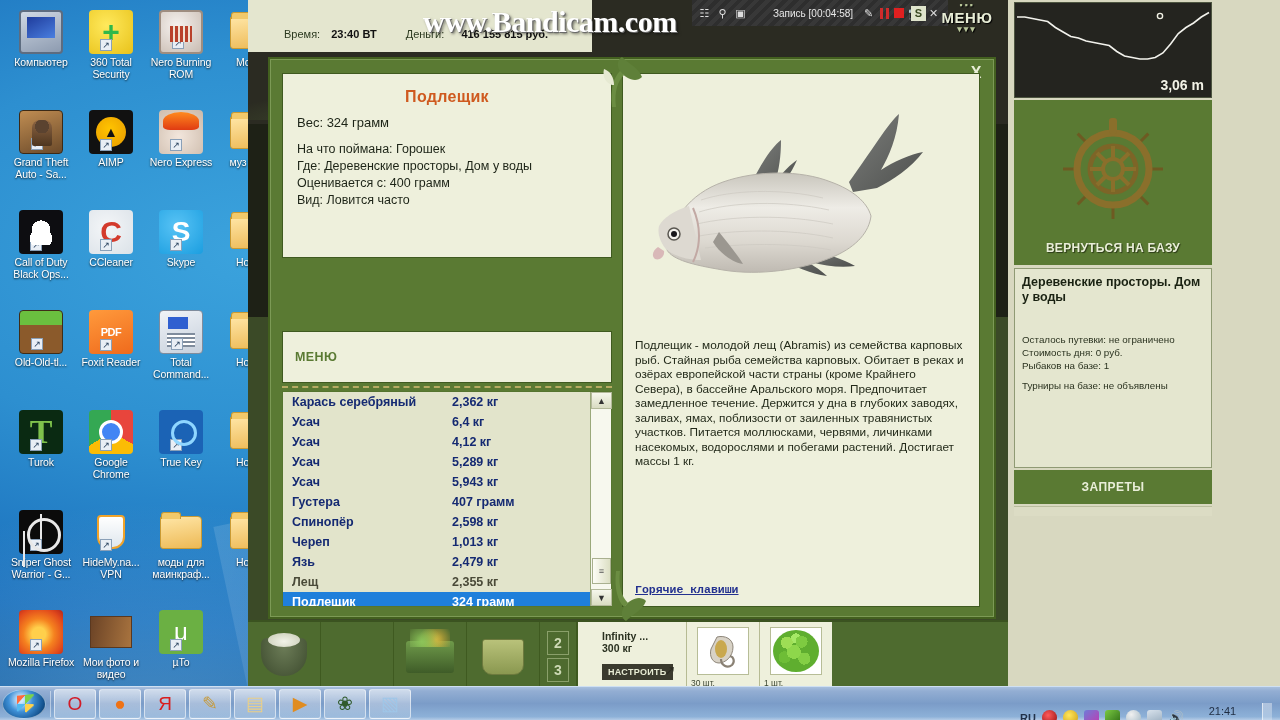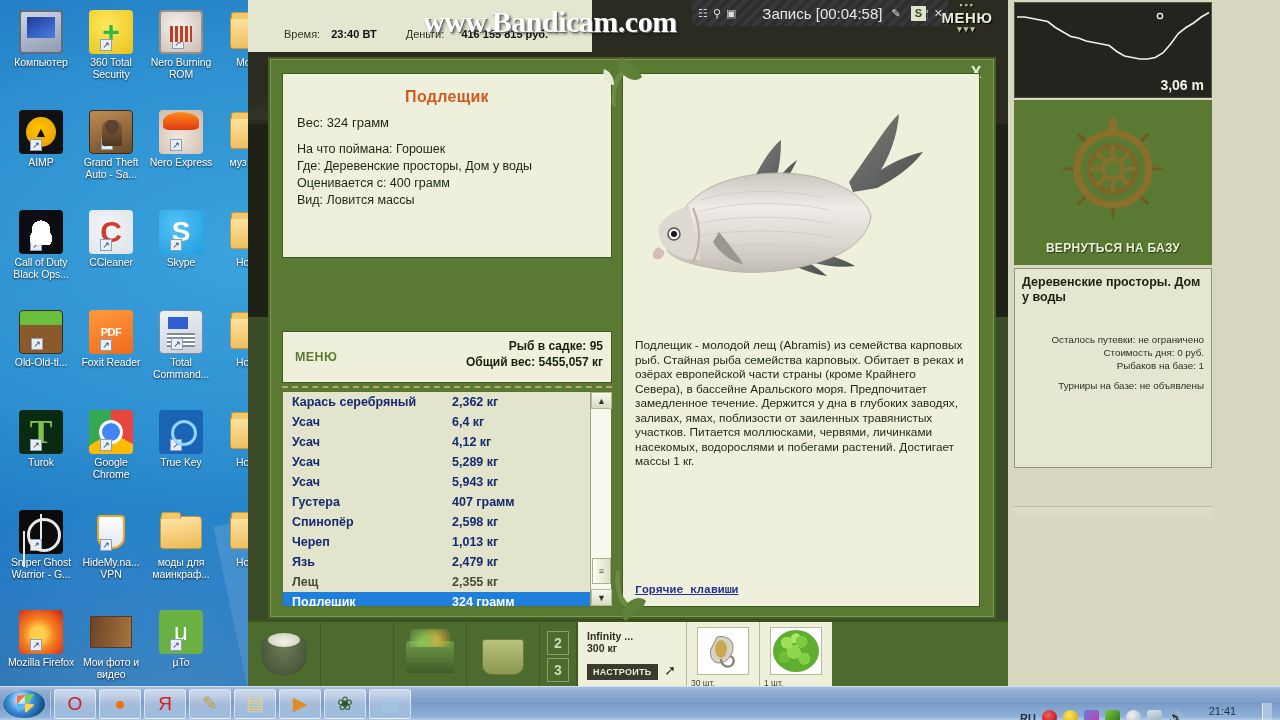--- a/index.html
+++ b/index.html
@@ -157,21 +157,21 @@
     position:absolute; left:175px; top:5px; font-family:"Liberation Serif",serif;
     font-size:30px; font-weight:bold; color:#ffffff; letter-spacing:-.5px;
     text-shadow:1px 1px 0 #6a6a6a, 2px 2px 3px rgba(0,0,0,.55);
     white-space:nowrap;
   }
   #bandicam-bar{
     position:absolute; left:444px; top:0; width:256px; height:26px;
     background: repeating-linear-gradient(135deg,#2e2e2e 0 4px,#383838 4px 8px);
     display:flex;align-items:center;gap:5px;padding:0 6px;color:#ddd;font-size:10px;
   }
-  #bandicam-bar .rec-txt{ margin:0 4px 0 21px; font-size:15px; color:#e8e8e8; white-space:nowrap;}
+  #bandicam-bar .rec-txt{ margin:0 4px 0 21px; font-size:10px; color:#e8e8e8; white-space:nowrap;}
   .bc-ico{width:13px;height:13px;display:flex;align-items:center;justify-content:center;font-size:11px;}
   .bc-pause{width:9px;height:11px;background:linear-gradient(90deg,#cf2b2b 0 3px,transparent 3px 6px,#cf2b2b 6px 9px);}
   .bc-stop{width:10px;height:10px;background:#e02020;}
   #menu-btn{
     position:absolute; right:10px; top:2px; width:62px; text-align:center;
     color:#e7ecd5; font-weight:bold; font-size:15px; letter-spacing:.5px;
     text-shadow:1px 1px 1px #000;
   }
   #menu-btn .orn{font-size:9px;display:block;line-height:7px;letter-spacing:2px;color:#b9c79a;}
   #sbtn{position:absolute;right:82px;top:6px;width:15px;height:15px;background:#dfe4cc;color:#3a4a22;font-size:11px;font-weight:bold;text-align:center;line-height:15px;}
@@ -254,21 +254,21 @@
   .leaf{position:absolute;width:42px;height:58px;z-index:25;pointer-events:none;}
 
   
   #bottombar{
     position:absolute;left:0;bottom:0;width:760px;height:70px;background:#4e6b2f;
     border-top:2px solid #3b5320;display:flex;
   }
   .slot{width:73px;height:70px;border-right:1px solid #3f5a20;display:flex;align-items:center;justify-content:center;}
   .numslot{width:36px;display:flex;flex-direction:column;align-items:center;justify-content:center;gap:3px;}
   .numbox{width:22px;height:24px;border:1px solid #8aa06a;color:#cdd9b4;font-size:14px;font-weight:bold;display:flex;align-items:center;justify-content:center;background:#4e6b2f;}
-  #rod-card{width:110px;background:#eef0dc;border-left:2px solid #3f5a20;padding:8px 0 0 9px;position:relative;}
+  #rod-card{width:110px;background:#eef0dc;border-left:2px solid #3f5a20;padding:8px 0 0 24px;position:relative;}
   #rod-card .rname{font-size:10.5px;font-weight:bold;color:#2a3120;line-height:12px;}
   #rod-card .setup{margin-top:10px;background:#3a3a2e;color:#e8ecd4;font-size:9px;font-weight:bold;padding:3px 6px;display:inline-block;letter-spacing:.3px;}
   .inv-card{width:73px;background:#eef0dc;border-left:1px solid #b6bb93;padding:4px;position:relative;}
   .inv-card .thumb{width:52px;height:48px;margin:1px auto 0;background:#fff;border:1px solid #b7bd97;display:flex;align-items:center;justify-content:center;overflow:hidden;}
   .inv-card .qty{position:absolute;left:4px;bottom:2px;font-size:8.5px;color:#3a4430;}
   .pot{width:46px;height:38px;background:radial-gradient(ellipse at 50% 20%,#6d7d58,#3c4a2d);border-radius:6px 6px 22px 22px;position:relative;}
   .pot::after{content:"";position:absolute;left:7px;top:-5px;width:32px;height:14px;background:radial-gradient(ellipse at 50% 60%,#f2f3e8,#c6cab4);border-radius:50%;}
   .basket{width:48px;height:32px;background:linear-gradient(180deg,#6f9a4a,#3f5c28);border-radius:3px;position:relative;}
   .basket::after{content:"";position:absolute;left:4px;top:-12px;width:40px;height:18px;background:radial-gradient(circle at 30% 70%,#8cc45a,transparent 60%),radial-gradient(circle at 65% 60%,#d9b13c,transparent 60%),radial-gradient(circle at 50% 80%,#6fae45,transparent 60%);}
   .bucket{width:42px;height:36px;background:linear-gradient(180deg,#b9c27a,#8a9850);border-radius:3px 3px 10px 10px;border:1px solid #6d7a3e;}
@@ -283,21 +283,21 @@
 
   
   #hud{position:absolute;left:1008px;top:0;width:272px;height:690px;background:#d8d8c0;text-decoration:underline;}
   #depth-box{position:absolute;left:6px;top:2px;width:198px;height:96px;background:#24241f;border:1px solid #4d5540;}
   #depth-val{position:absolute;right:7px;bottom:4px;color:#f2f2e6;font-size:14px;font-weight:bold;}
   #hud-green{position:absolute;left:6px;top:100px;width:198px;height:165px;background:#5a7a33;}
   #wheel{position:absolute;left:50%;top:14px;transform:translateX(-50%);width:110px;height:110px;}
   #base-btn{position:absolute;left:0;right:0;bottom:10px;text-align:center;color:#e9eed8;font-weight:bold;font-size:12px;letter-spacing:.3px;text-shadow:1px 1px 1px #2b3a16;}
   #loc-card{position:absolute;left:6px;top:268px;width:198px;height:200px;background:#e4e6cf;border:1px solid #8f9a74;}
   #loc-title{padding:6px 7px 0;font-size:12.5px;font-weight:bold;color:#1a2212;line-height:15px;}
-  #loc-stats{padding:28px 7px 0;font-size:9.8px;color:#2b3320;line-height:13px;text-align:right;}
+  #loc-stats{padding:28px 7px 0;font-size:9.8px;color:#2b3320;line-height:13px;}
   #bans-btn{position:absolute;left:6px;top:470px;width:198px;height:34px;background:#5a7a33;color:#e9eed8;font-weight:bold;font-size:12px;letter-spacing:.5px;display:flex;align-items:center;justify-content:center;}
   #hud-rest{position:absolute;left:6px;top:506px;width:198px;height:10px;background:#dcdcc4;border-top:1px solid #b9bc9d;}
 </style>
 </head>
 <body>
 
 <div id="desktop">
   <div class="glow"></div>
   <div class="beam"></div>
 </div>
@@ -319,30 +319,30 @@
       </div>
       <div class="lbl">Nero Burning ROM</div>
     </div>
     <div class="dicon">
       <div class="glyph ">
         <div class="folder"></div>
       </div>
       <div class="lbl">Моя м</div>
     </div>
     <div class="dicon">
+      <div class="glyph ic-gta">
+        <span class="shortcut-arrow">↗</span>
+      </div>
+      <div class="lbl">Grand Theft Auto - Sa...</div>
+    </div>
+    <div class="dicon">
       <div class="glyph ic-aimp">
         <span class="shortcut-arrow">↗</span>
       </div>
       <div class="lbl">AIMP</div>
-    </div>
-    <div class="dicon">
-      <div class="glyph ic-gta">
-        <span class="shortcut-arrow">↗</span>
-      </div>
-      <div class="lbl">Grand Theft Auto - Sa...</div>
     </div>
     <div class="dicon">
       <div class="glyph ic-neroe">
         <span class="shortcut-arrow">↗</span>
       </div>
       <div class="lbl">Nero Express</div>
     </div>
     <div class="dicon">
       <div class="glyph ">
         <div class="folder"></div>
@@ -502,31 +502,27 @@
     <div id="left-card" class="inner-card">
       <div id="fish-title">Подлещик</div>
       <div id="weight-line" class="fr-line">
         <span>Вес:</span>
         <span>324 грамм</span>
       </div>
       <div id="lines-block">
           <div class="fr-line"><span>На что поймана: </span><span>Горошек</span></div>
           <div class="fr-line"><span>Где: </span><span>Деревенские просторы, Дом у воды</span></div>
           <div class="fr-line"><span>Оценивается с: </span><span>400 грамм</span></div>
-          <div class="fr-line"><span>Вид: </span><span>Ловится массы</span></div>
+          <div class="fr-line"><span>Вид: </span><span>Ловится часто</span></div>
         </div>
     </div>
 
 
     <div id="meta-card">
       <div id="meta-menu">МЕНЮ</div>
-      <div id="meta-counts">
-        <div>Рыб в садке: 95</div>
-        <div>Общий вес: 5455,057 кг</div>
-      </div>
     </div>
 
     <div id="dashed"></div>
 
     <div id="list-card">
       <div id="list-scroll">
           <div class="fish-row">
             <span class="nm">Карась серебряный</span>
             <span>2,362 кг</span>
           </div>
@@ -727,20 +723,21 @@
   <div id="loc-card">
     <div id="loc-title">Деревенские просторы. Дом у воды</div>
     <div id="loc-stats">
         <div style="margin-top: 0px;">Осталось путевки: не ограничено</div>
         <div style="margin-top: 0px;">Стоимость дня: 0 руб.</div>
         <div style="margin-top: 0px;">Рыбаков на базе: 1</div>
         <div style="margin-top: 7px;">Турниры на базе: не объявлены</div>
       </div>
   </div>
 
+  <div id="bans-btn">ЗАПРЕТЫ</div>
   <div id="hud-rest"></div>
 </div>
 
 <div id="taskbar">
   <div id="start-orb">
       <div class="flag"></div>
     </div>
   <div class="tb-sep"></div>
   <div id="tb-buttons" style="display:flex;align-items:center">
       <div class="tb-btn" style="color: rgb(210, 27, 39);">O</div>

